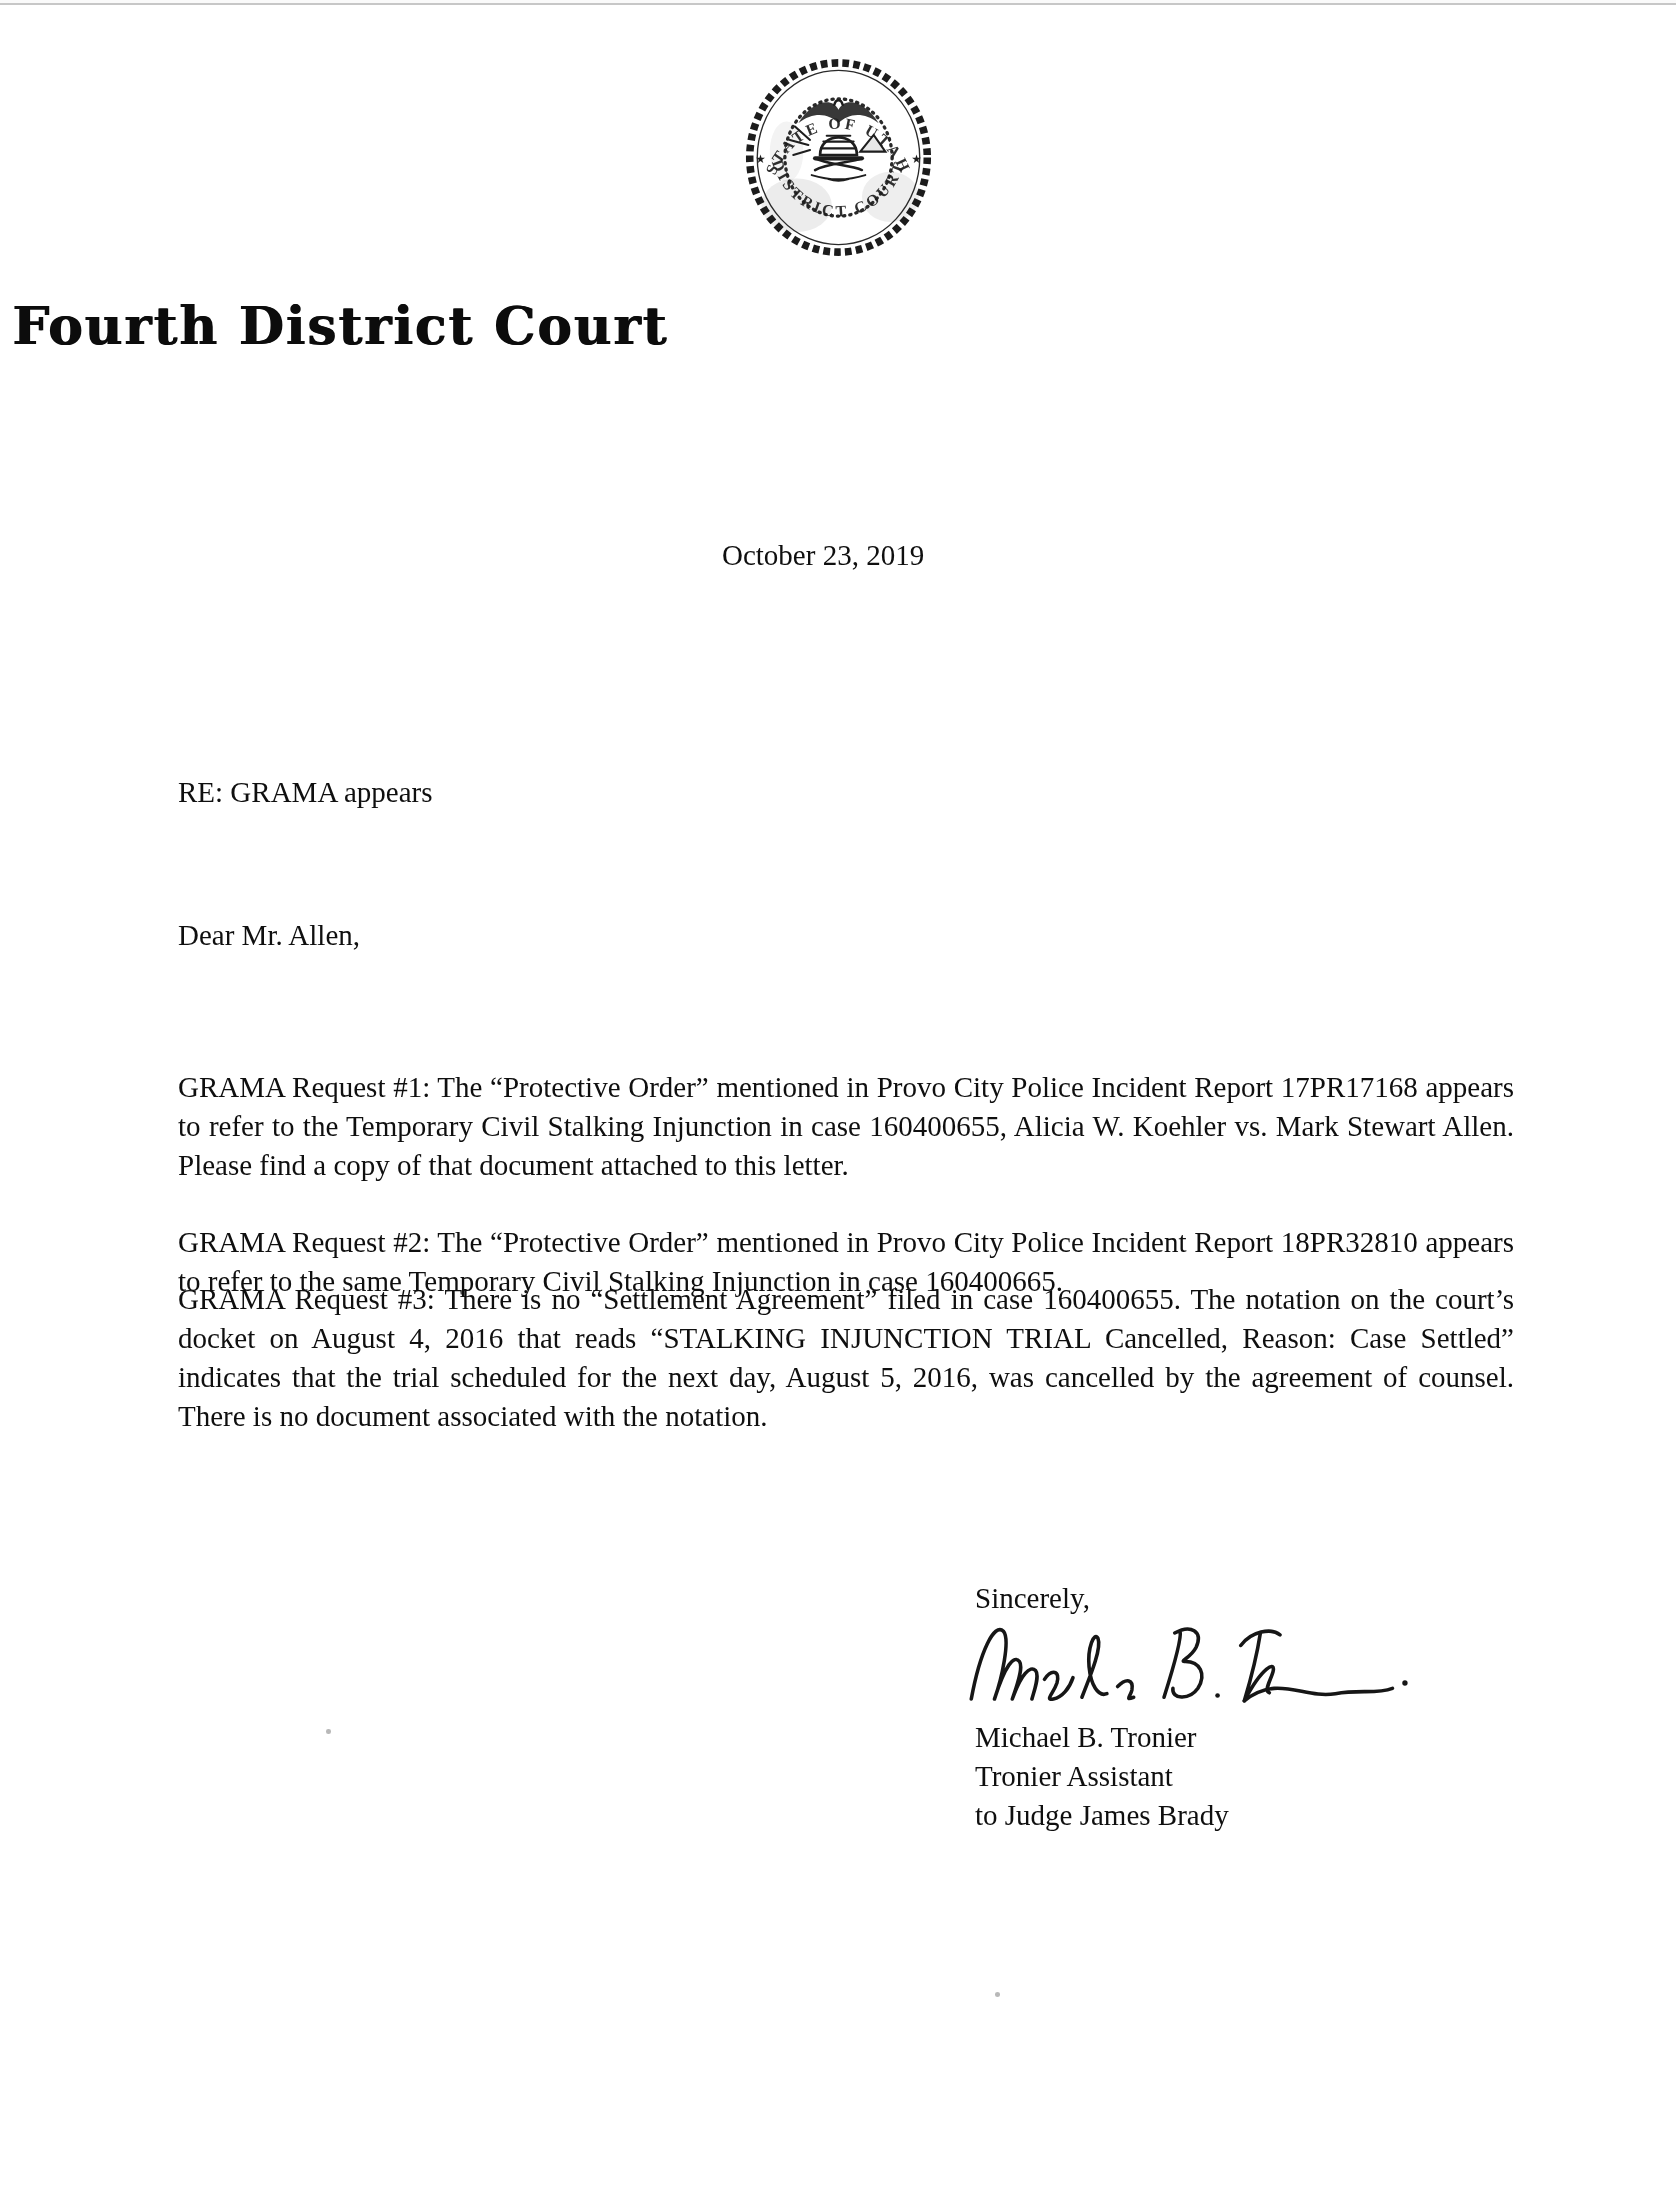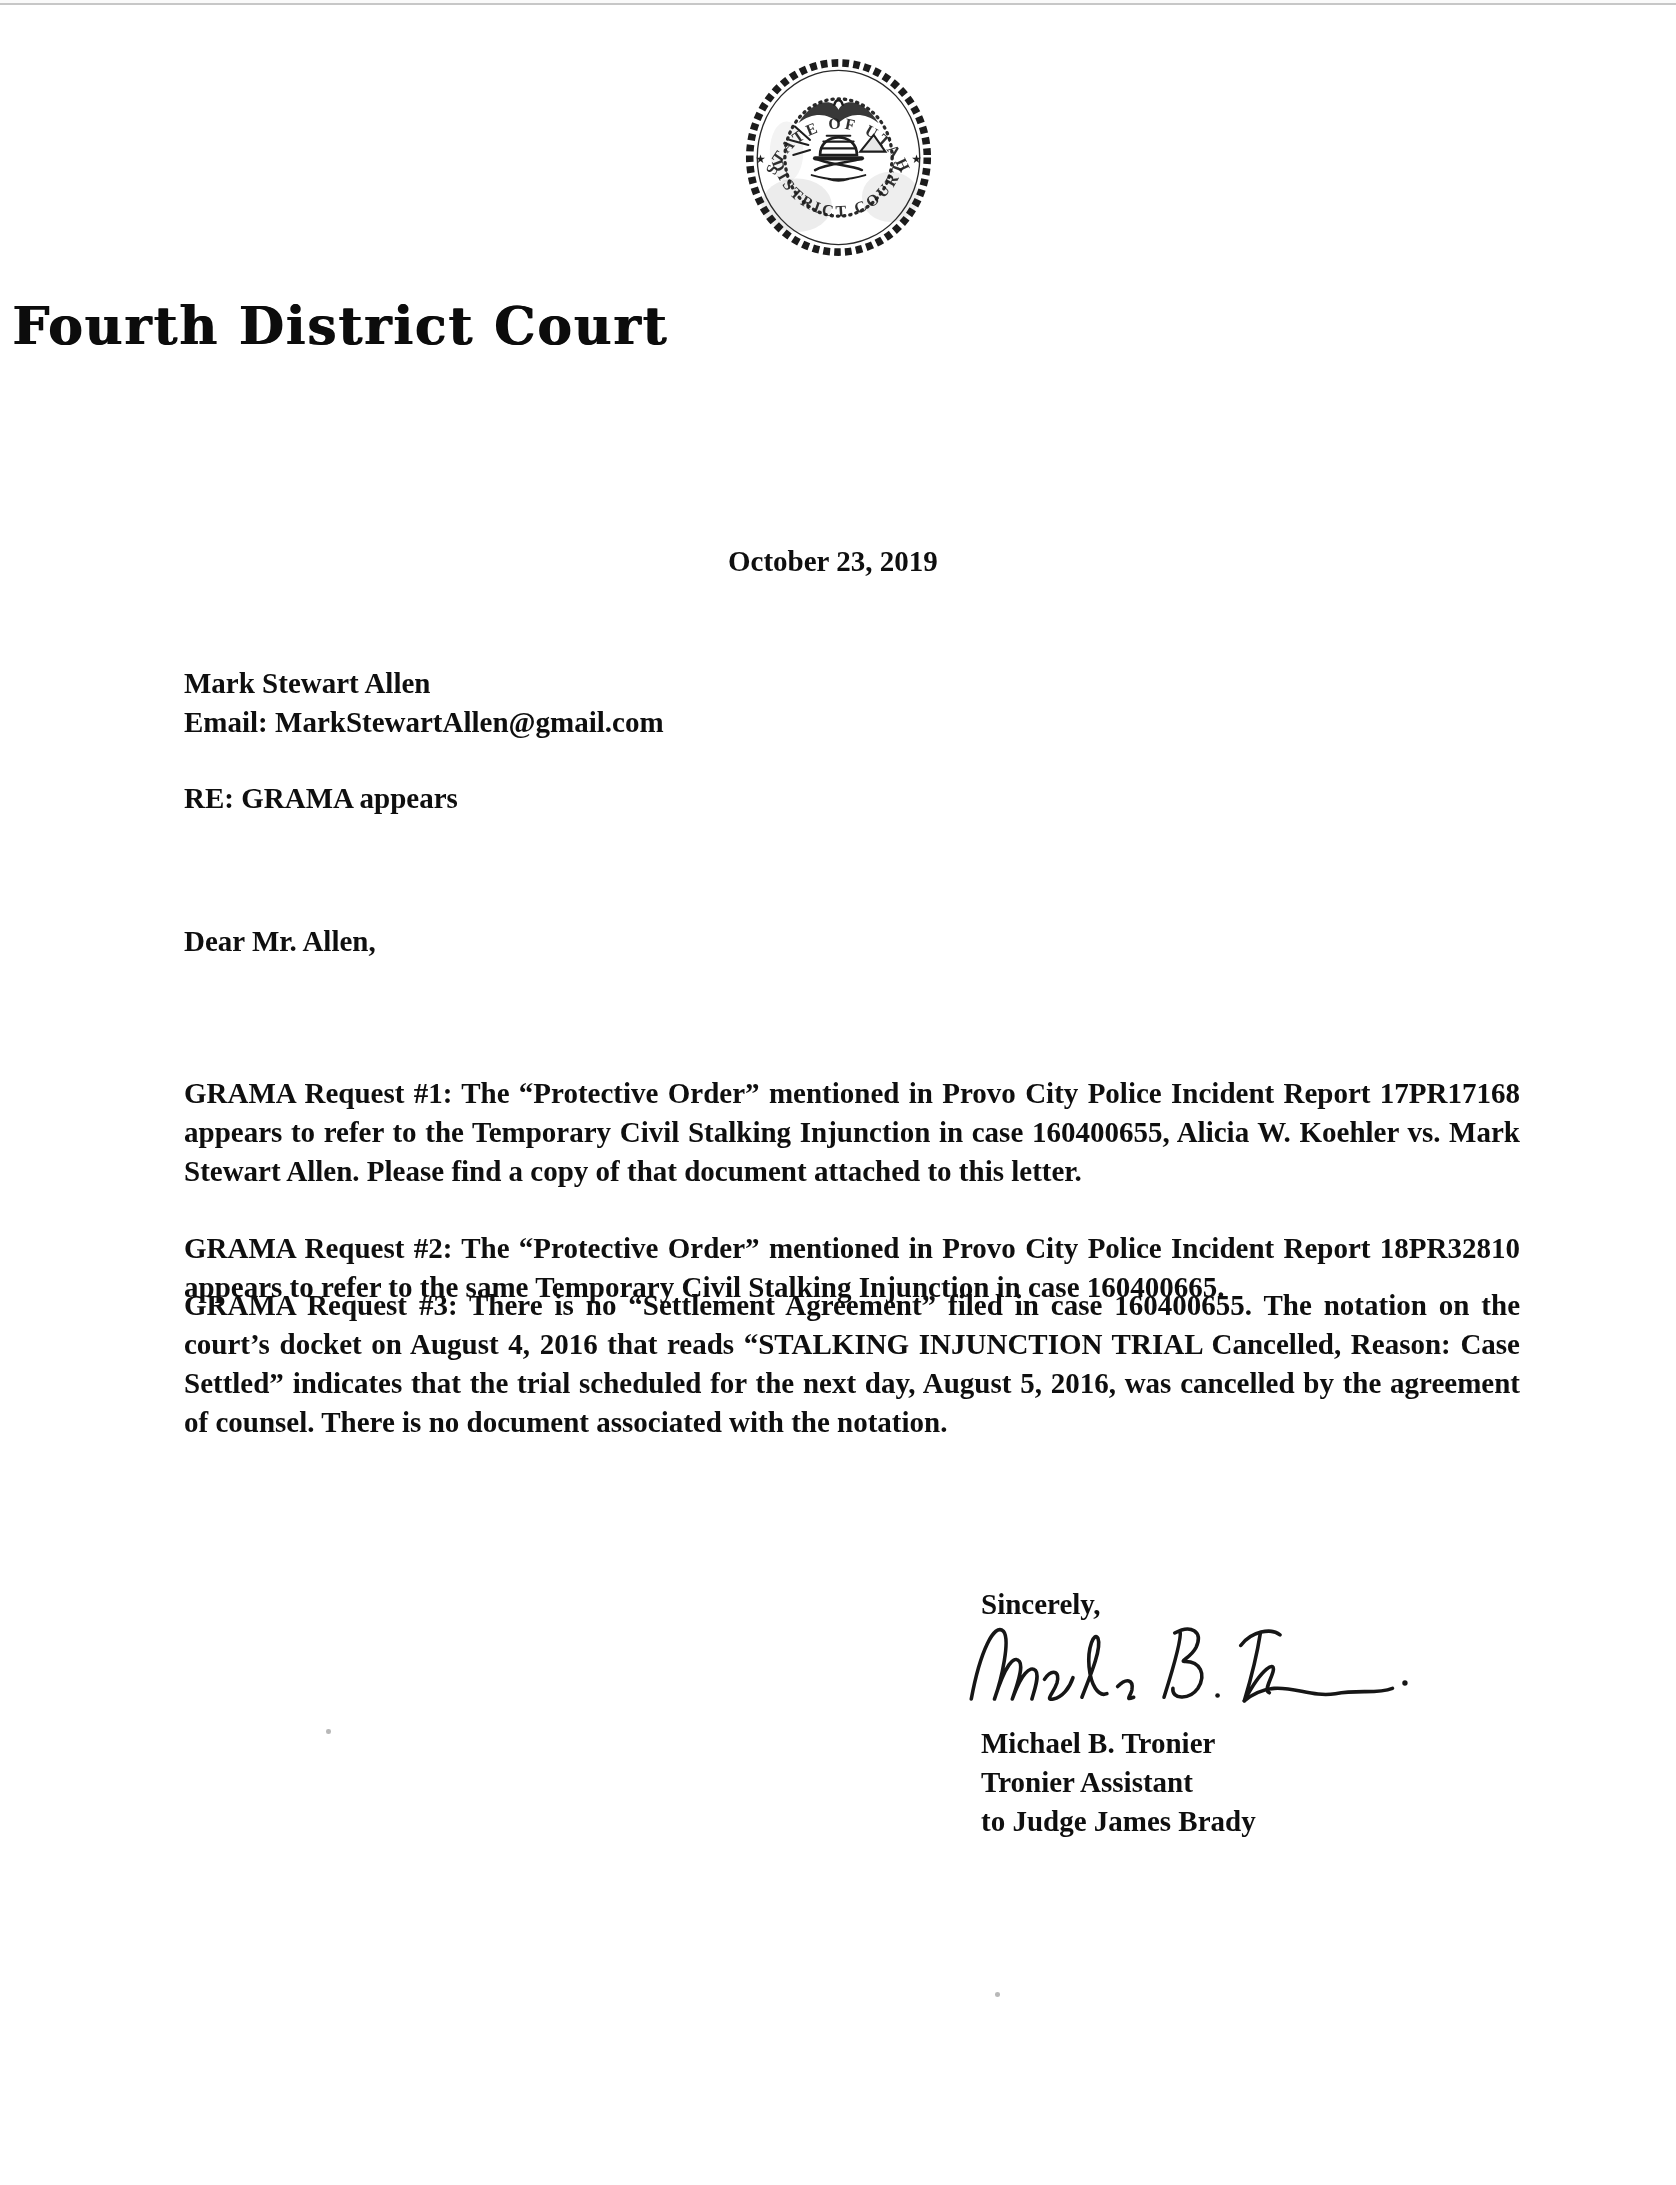--- a/index.html
+++ b/index.html
@@ -19,21 +19,21 @@
   .court-name {
     position:absolute; left:0; top:283px; width:100%; margin:12px;
     text-align:left;
     font-family:"DejaVu Serif", serif;
     font-weight:bold;
     font-size:52px;
     letter-spacing:1.8px;
     color:#0c0c0c;
     text-shadow:0.9px 0 0 #0c0c0c;
   }
-  .txt { position:absolute; font-size:29px; line-height:39px; margin:12px;font-weight:bold; }
+  .txt { position:absolute; font-size:29px; line-height:39px; margin:6px; }
   .date        { left:716px;  top:530px;  }
   .recipient   { left:172px;  top:652px;  }
   .subject     { left:172px;  top:767px;  }
   .salutation  { left:172px;  top:910px; }
   .intro       { left:172px;  top:985px; }
   .body-par    { left:172px;  width:1336px; text-align:justify; }
   .p1 { top:1062px; }
   .p2 { top:1217px; }
   .p3 { top:1274px; }
   .valediction { left:969px; top:1573px; }
@@ -96,24 +96,20 @@
       <path d="M 92 126 C 105 133 135 134 148 140" stroke-width="3"></path>
       <path d="M 88 146 Q 120 156 152 146" stroke-width="2.4"></path>
       <path d="M 108 151 Q 120 155 132 151" stroke-width="2"></path>
     </g>
   </svg>
 
   <h1 class="court-name">Fourth District Court</h1>
 
   <div class="txt date">October 23, 2019</div>
 
-  <div class="txt recipient">
-    <div>Mark Stewart Allen</div>
-    <div>Email: MarkStewartAllen@gmail.com</div>
-  </div>
 
   <div class="txt subject">RE: GRAMA appears</div>
   <div class="txt salutation">Dear Mr. Allen,</div>
 
   <p class="txt body-par p1">GRAMA Request #1: The “Protective Order” mentioned in Provo City Police Incident Report 17PR17168 appears to refer to the Temporary Civil Stalking Injunction in case 160400655, Alicia W. Koehler vs. Mark Stewart Allen.  Please find a copy of that document attached to this letter.</p>
   <p class="txt body-par p2">GRAMA Request #2: The “Protective Order” mentioned in Provo City Police Incident Report 18PR32810 appears to refer to the same Temporary Civil Stalking Injunction in case 160400665.</p>
   <p class="txt body-par p3">GRAMA Request #3: There is no “Settlement Agreement” filed in case 160400655.  The notation on the court’s docket on August 4, 2016 that reads “STALKING INJUNCTION TRIAL Cancelled, Reason: Case Settled” indicates that the trial scheduled for the next day, August 5, 2016, was cancelled by the agreement of counsel.  There is no document associated with the notation.</p>
 
   <div class="txt valediction">Sincerely,</div>
 

